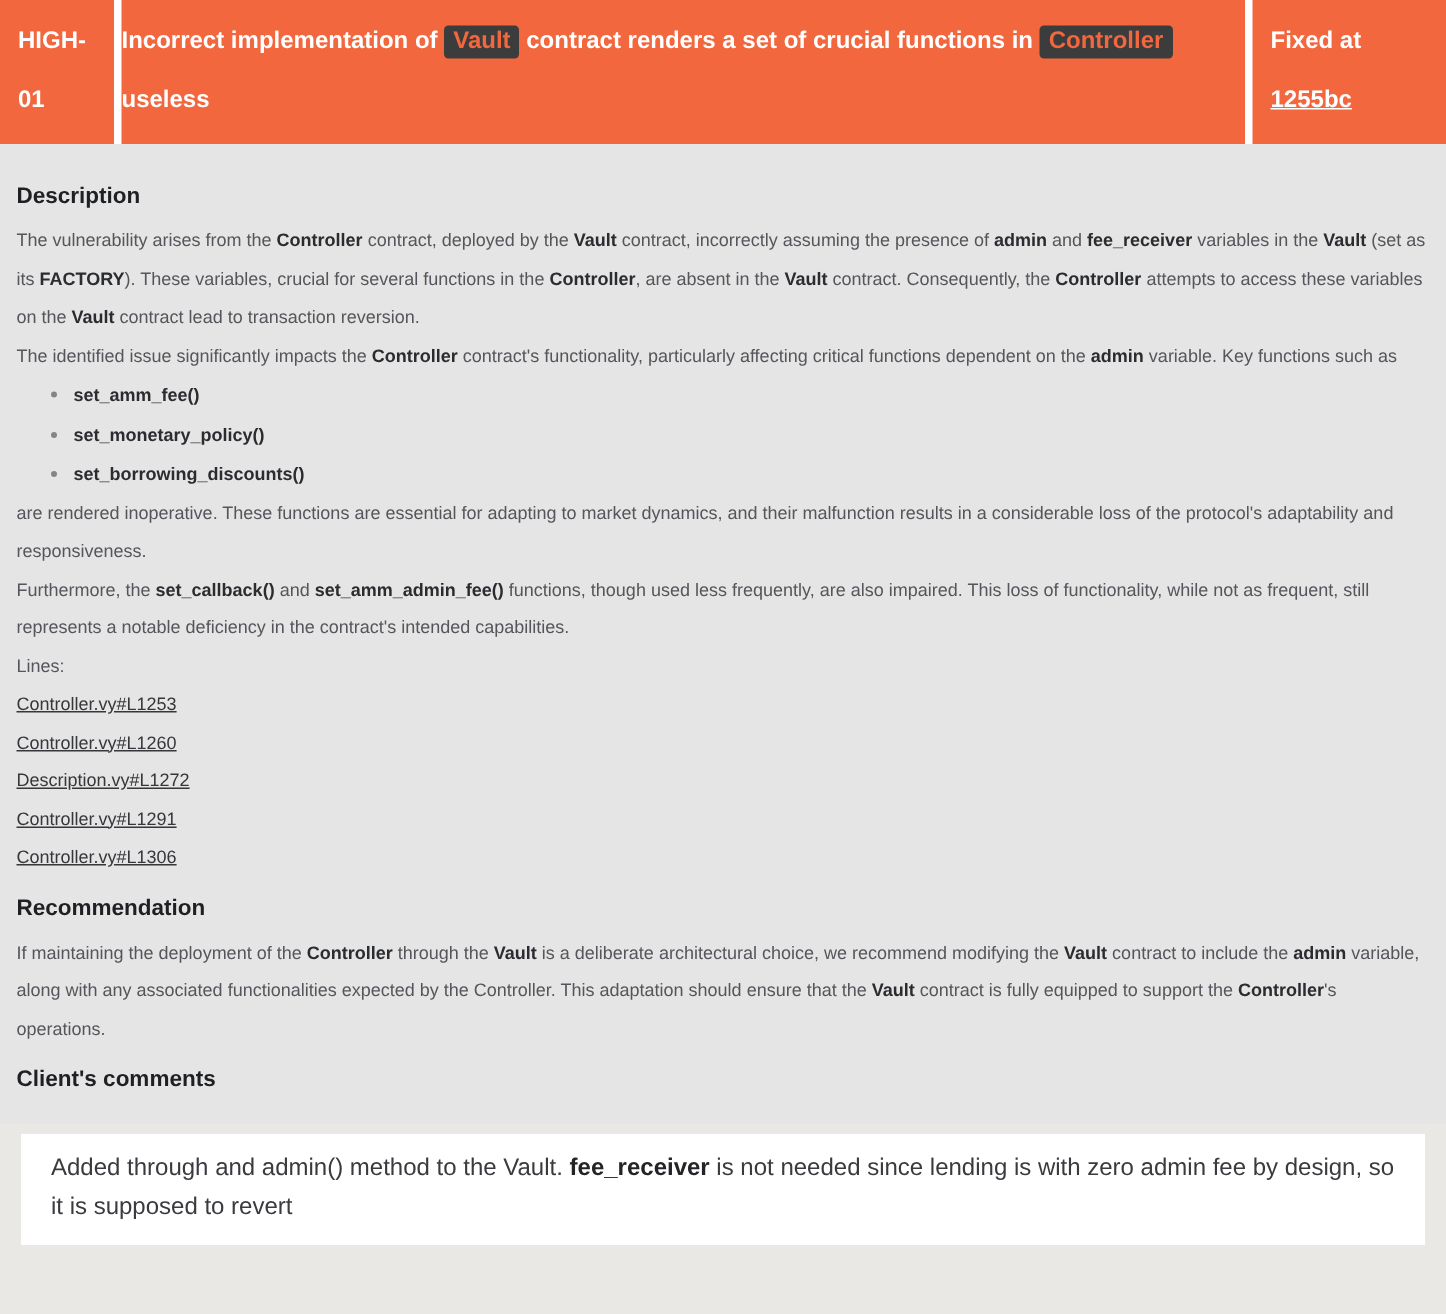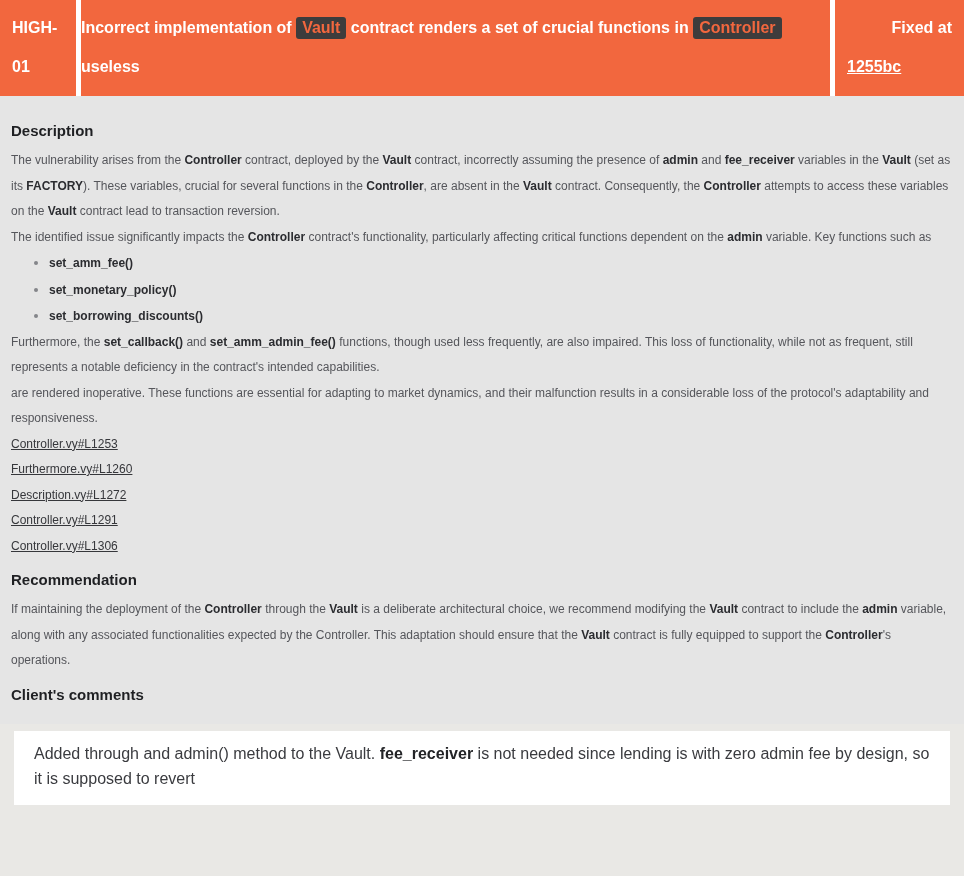--- a/index.html
+++ b/index.html
@@ -14,21 +14,21 @@
   
   .hdr { display:flex; gap:5px; background:#fff; }
   .hcell {
     background:var(--accent, #F2673E);
     color:#fff; font-weight:700; font-size:16px; line-height:39px;
     padding:8px 12px 10px;
   }
   .hid   { width:76px; }
   .htitle{ flex:1; padding-left:0; padding-right:16px; }
   .hfixed{ width:129px; }
-  .hfixed .fl { display:block;text-align:right; }
+  .hfixed .fl { display:block; }
   .hfixed .commit {
     display:inline-block; color:#fff; font-weight:700;
     text-decoration:underline; cursor:pointer;
   }
   .chip {
     background:var(--chip-bg, #3D3C3C);
     color:var(--accent, #F2673E);
     padding:2px 6px 3px; border-radius:3px;
   }
 
@@ -83,28 +83,29 @@
     <p class="para"><span>The vulnerability arises from the </span><span class="b">Controller</span><span> contract, deployed by the </span><span class="b">Vault</span><span> contract, incorrectly assuming the presence of </span><span class="b">admin</span><span> and </span><span class="b">fee_receiver</span><span> variables in the </span><span class="b">Vault</span><span> (set as its </span><span class="b">FACTORY</span><span>). These variables, crucial for several functions in the </span><span class="b">Controller</span><span>, are absent in the </span><span class="b">Vault</span><span> contract. Consequently, the </span><span class="b">Controller</span><span> attempts to access these variables on the </span><span class="b">Vault</span><span> contract lead to transaction reversion.</span></p>
 
     <p class="para"><span>The identified issue significantly impacts the </span><span class="b">Controller</span><span> contract's functionality, particularly affecting critical functions dependent on the </span><span class="b">admin</span><span> variable. Key functions such as</span></p>
 
     <ul class="bullets">
       <li>set_amm_fee()</li>
       <li>set_monetary_policy()</li>
       <li>set_borrowing_discounts()</li>
     </ul>
 
+    <p class="para">are rendered inoperative. These functions are essential for adapting to market dynamics, and their malfunction results in a considerable loss of the protocol's adaptability and responsiveness.</p>
+
     <p class="para"><span>Furthermore, the </span><span class="b">set_callback()</span><span> and </span><span class="b">set_amm_admin_fee()</span><span> functions, though used less frequently, are also impaired. This loss of functionality, while not as frequent, still represents a notable deficiency in the contract's intended capabilities.</span></p>
 
-    <p class="para">are rendered inoperative. These functions are essential for adapting to market dynamics, and their malfunction results in a considerable loss of the protocol's adaptability and responsiveness.</p>
-
+    <p class="para">Lines:</p>
 
     <div class="linklist">
       <a href="#" class="srclink">Controller.vy#L1253</a>
-      <a href="#" class="srclink">Furthermore.vy#L1260</a>
+      <a href="#" class="srclink">Controller.vy#L1260</a>
       <a href="#" class="srclink">Description.vy#L1272</a>
       <a href="#" class="srclink">Controller.vy#L1291</a>
       <a href="#" class="srclink">Controller.vy#L1306</a>
     </div>
 
     <h2>Recommendation</h2>
 
     <p class="para"><span>If maintaining the deployment of the </span><span class="b">Controller</span><span> through the </span><span class="b">Vault</span><span> is a deliberate architectural choice, we recommend modifying the </span><span class="b">Vault</span><span> contract to include the </span><span class="b">admin</span><span> variable, along with any associated functionalities expected by the Controller. This adaptation should ensure that the </span><span class="b">Vault</span><span> contract is fully equipped to support the </span><span class="b">Controller</span><span>'s operations.</span></p>
 
     <h2>Client's comments</h2>

